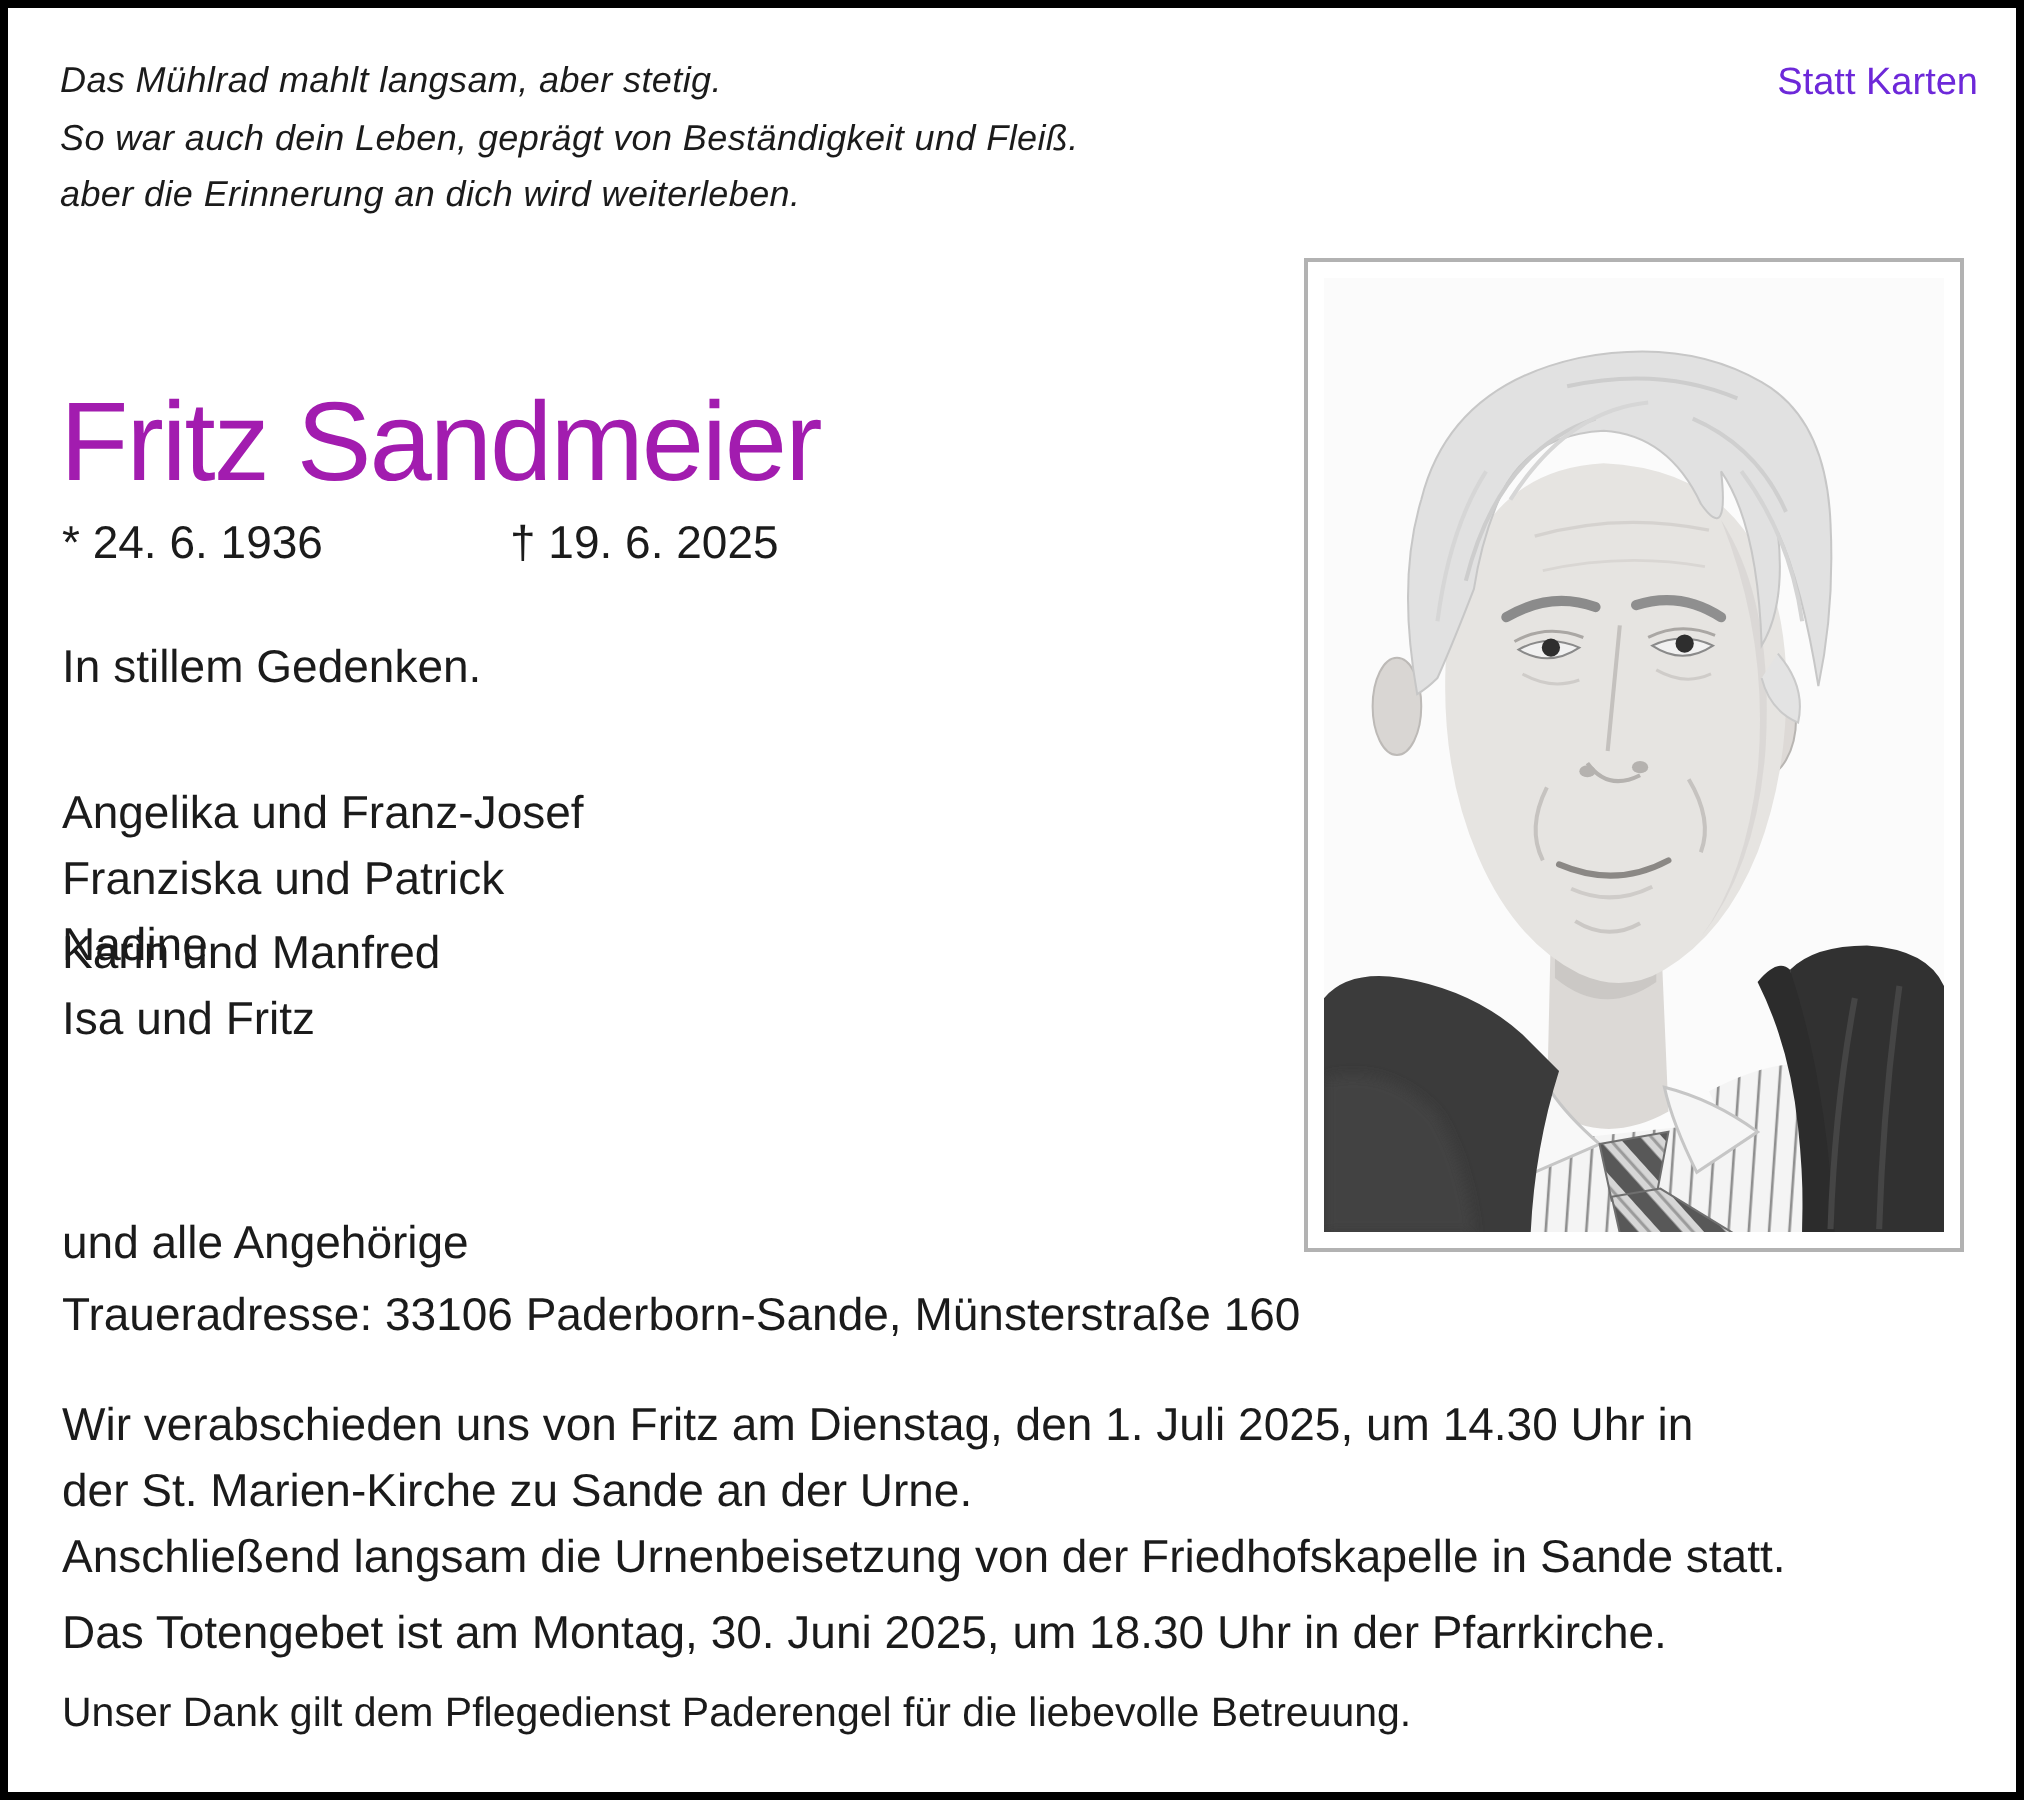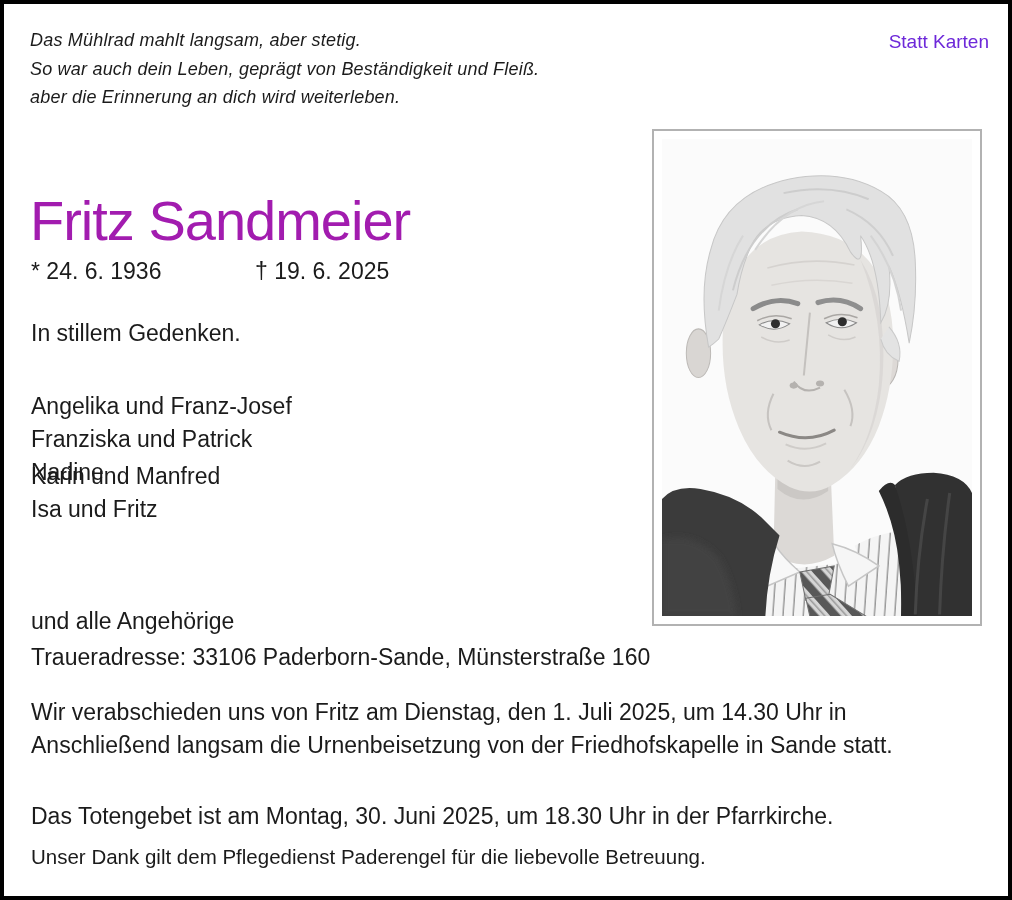--- a/index.html
+++ b/index.html
@@ -187,19 +187,20 @@
     <div>Karin und Manfred</div>
     <div>Isa und Fritz</div>
   </div>
 
   <div class="bodyline closing">und alle Angehörige</div>
 
   <div class="bodyline address">Traueradresse: 33106 Paderborn-Sande, Münsterstraße 160</div>
 
   <div class="farewell">
     <div>Wir verabschieden uns von Fritz am Dienstag, den 1. Juli 2025, um 14.30 Uhr in</div>
+    <div>der St. Marien-Kirche zu Sande an der Urne.</div>
     <div>Anschließend langsam die Urnenbeisetzung von der Friedhofskapelle in Sande statt.</div>
   </div>
 
   <div class="bodyline totengebet">Das Totengebet ist am Montag, 30. Juni 2025, um 18.30 Uhr in der Pfarrkirche.</div>
   <div class="bodyline thanks">Unser Dank gilt dem Pflegedienst Paderengel für die liebevolle Betreuung.</div>
 
 </div>
 
 </body></html>

